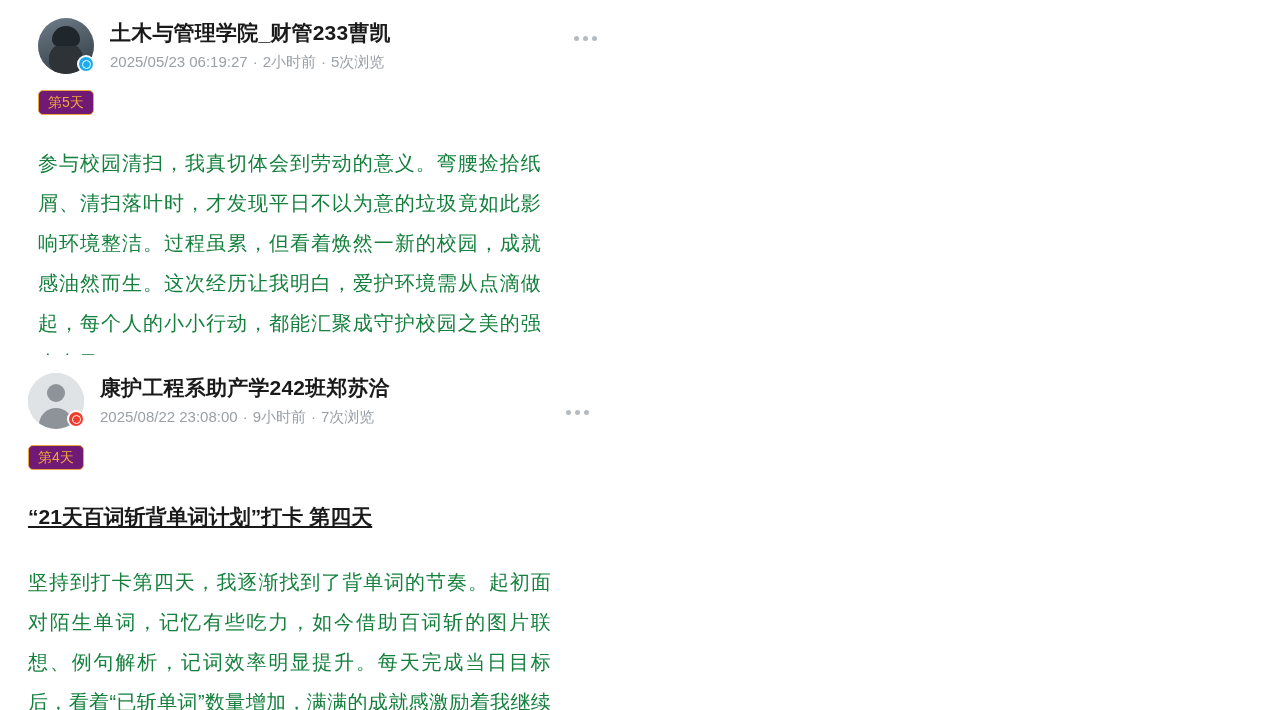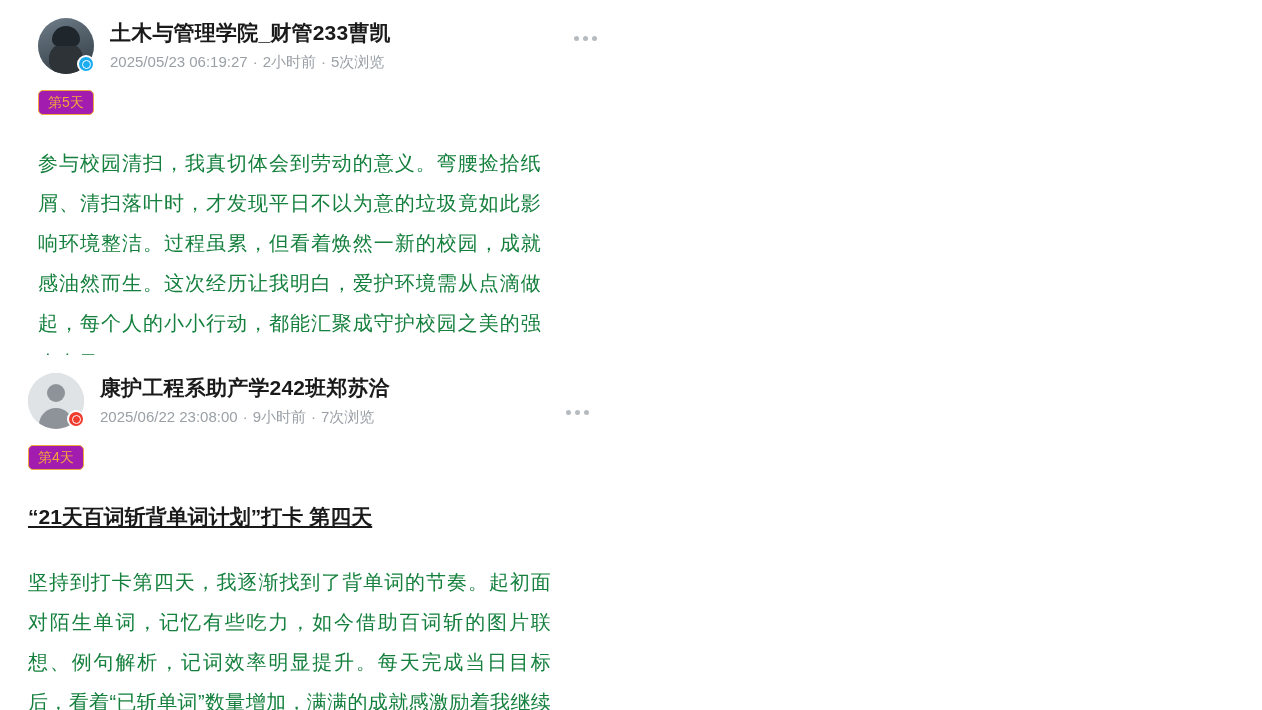--- a/index.html
+++ b/index.html
@@ -149,21 +149,21 @@
   
   .day-tag {
     display: inline-block;
     margin-top: 16px;
     padding: 3px 9px 4px;
     border: 1px solid #f0a73a;
     border-radius: 5px;
     color: #f0a73a;
     font-size: 14px;
     line-height: 16px;
-    background: #a21caf;
+    background: #701a75;
   }
 
   
   .post-title {
     margin-top: 30px;
     font-size: 21px;
     font-weight: bold;
     color: #1a1a1a;
     line-height: 30px;
   }
@@ -319,21 +319,21 @@
           <div class="avatar-silhouette">
             <div class="head"></div>
             <div class="body"></div>
           </div>
         </div>
         <div class="badge-mark badge-red"></div>
       </div>
       <div class="header-text">
         <div class="author-name">康护工程系助产学242班郑苏洽</div>
         <div class="meta-line">
-          <span>2025/06/22 23:08:00</span><span class="meta-sep">·</span><span>9小时前</span><span class="meta-sep">·</span><span>7次浏览</span>
+          <span>2025/08/22 23:08:00</span><span class="meta-sep">·</span><span>9小时前</span><span class="meta-sep">·</span><span>7次浏览</span>
         </div>
       </div>
       <div class="more-dots dots-right">
         <span></span>
         <span></span>
         <span></span>
       </div>
     </div>
 
     <div class="day-tag">第4天</div>

